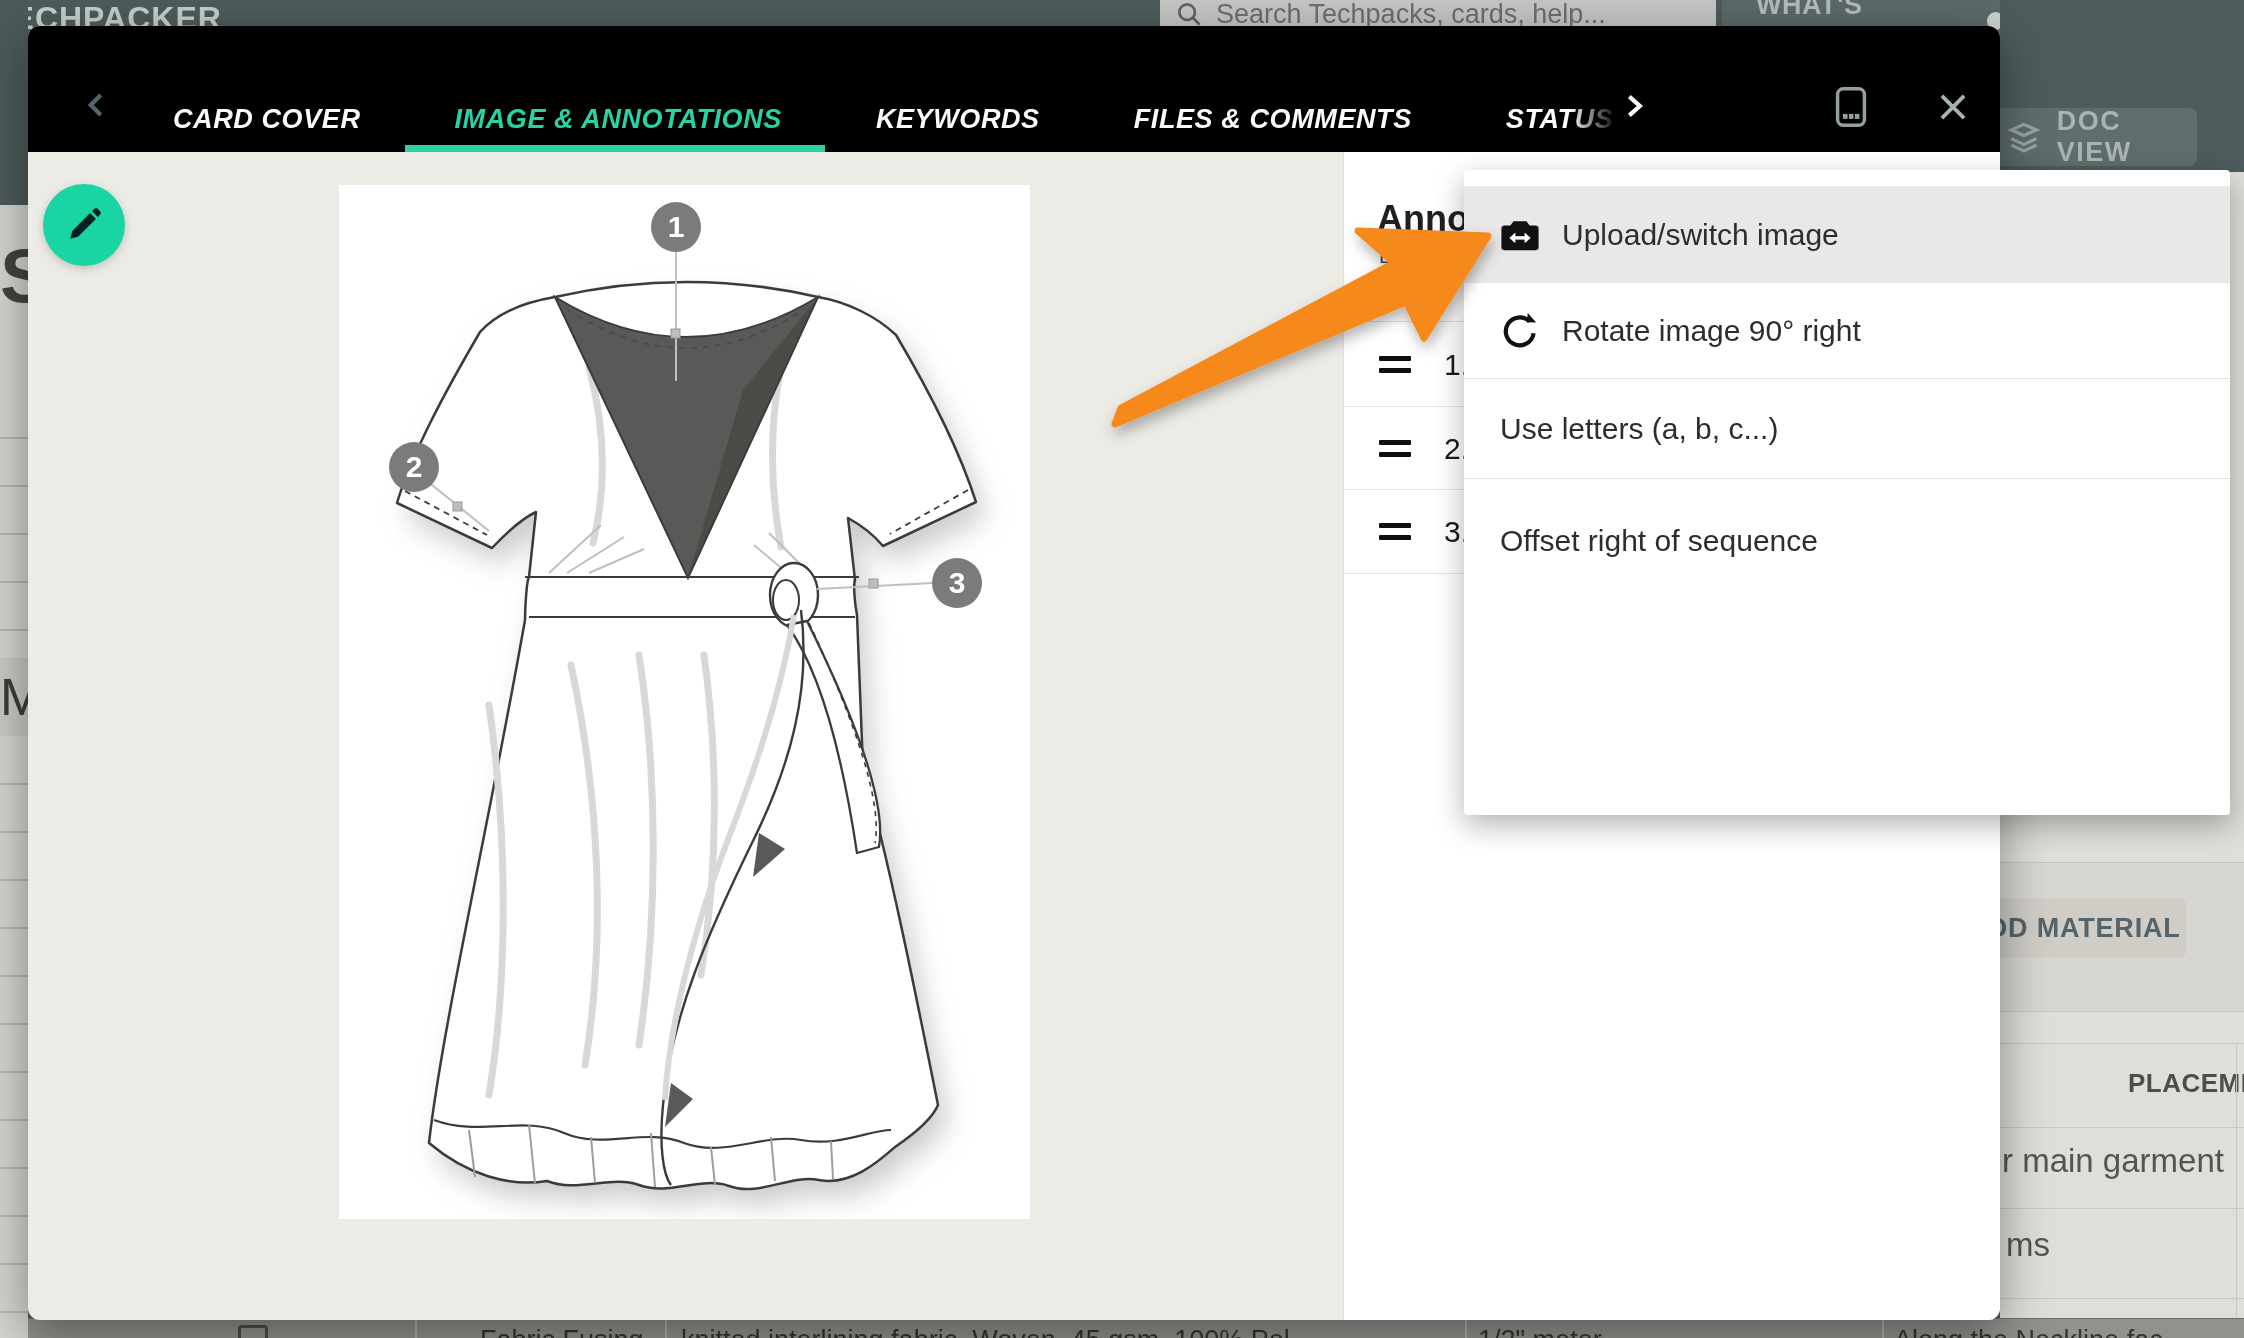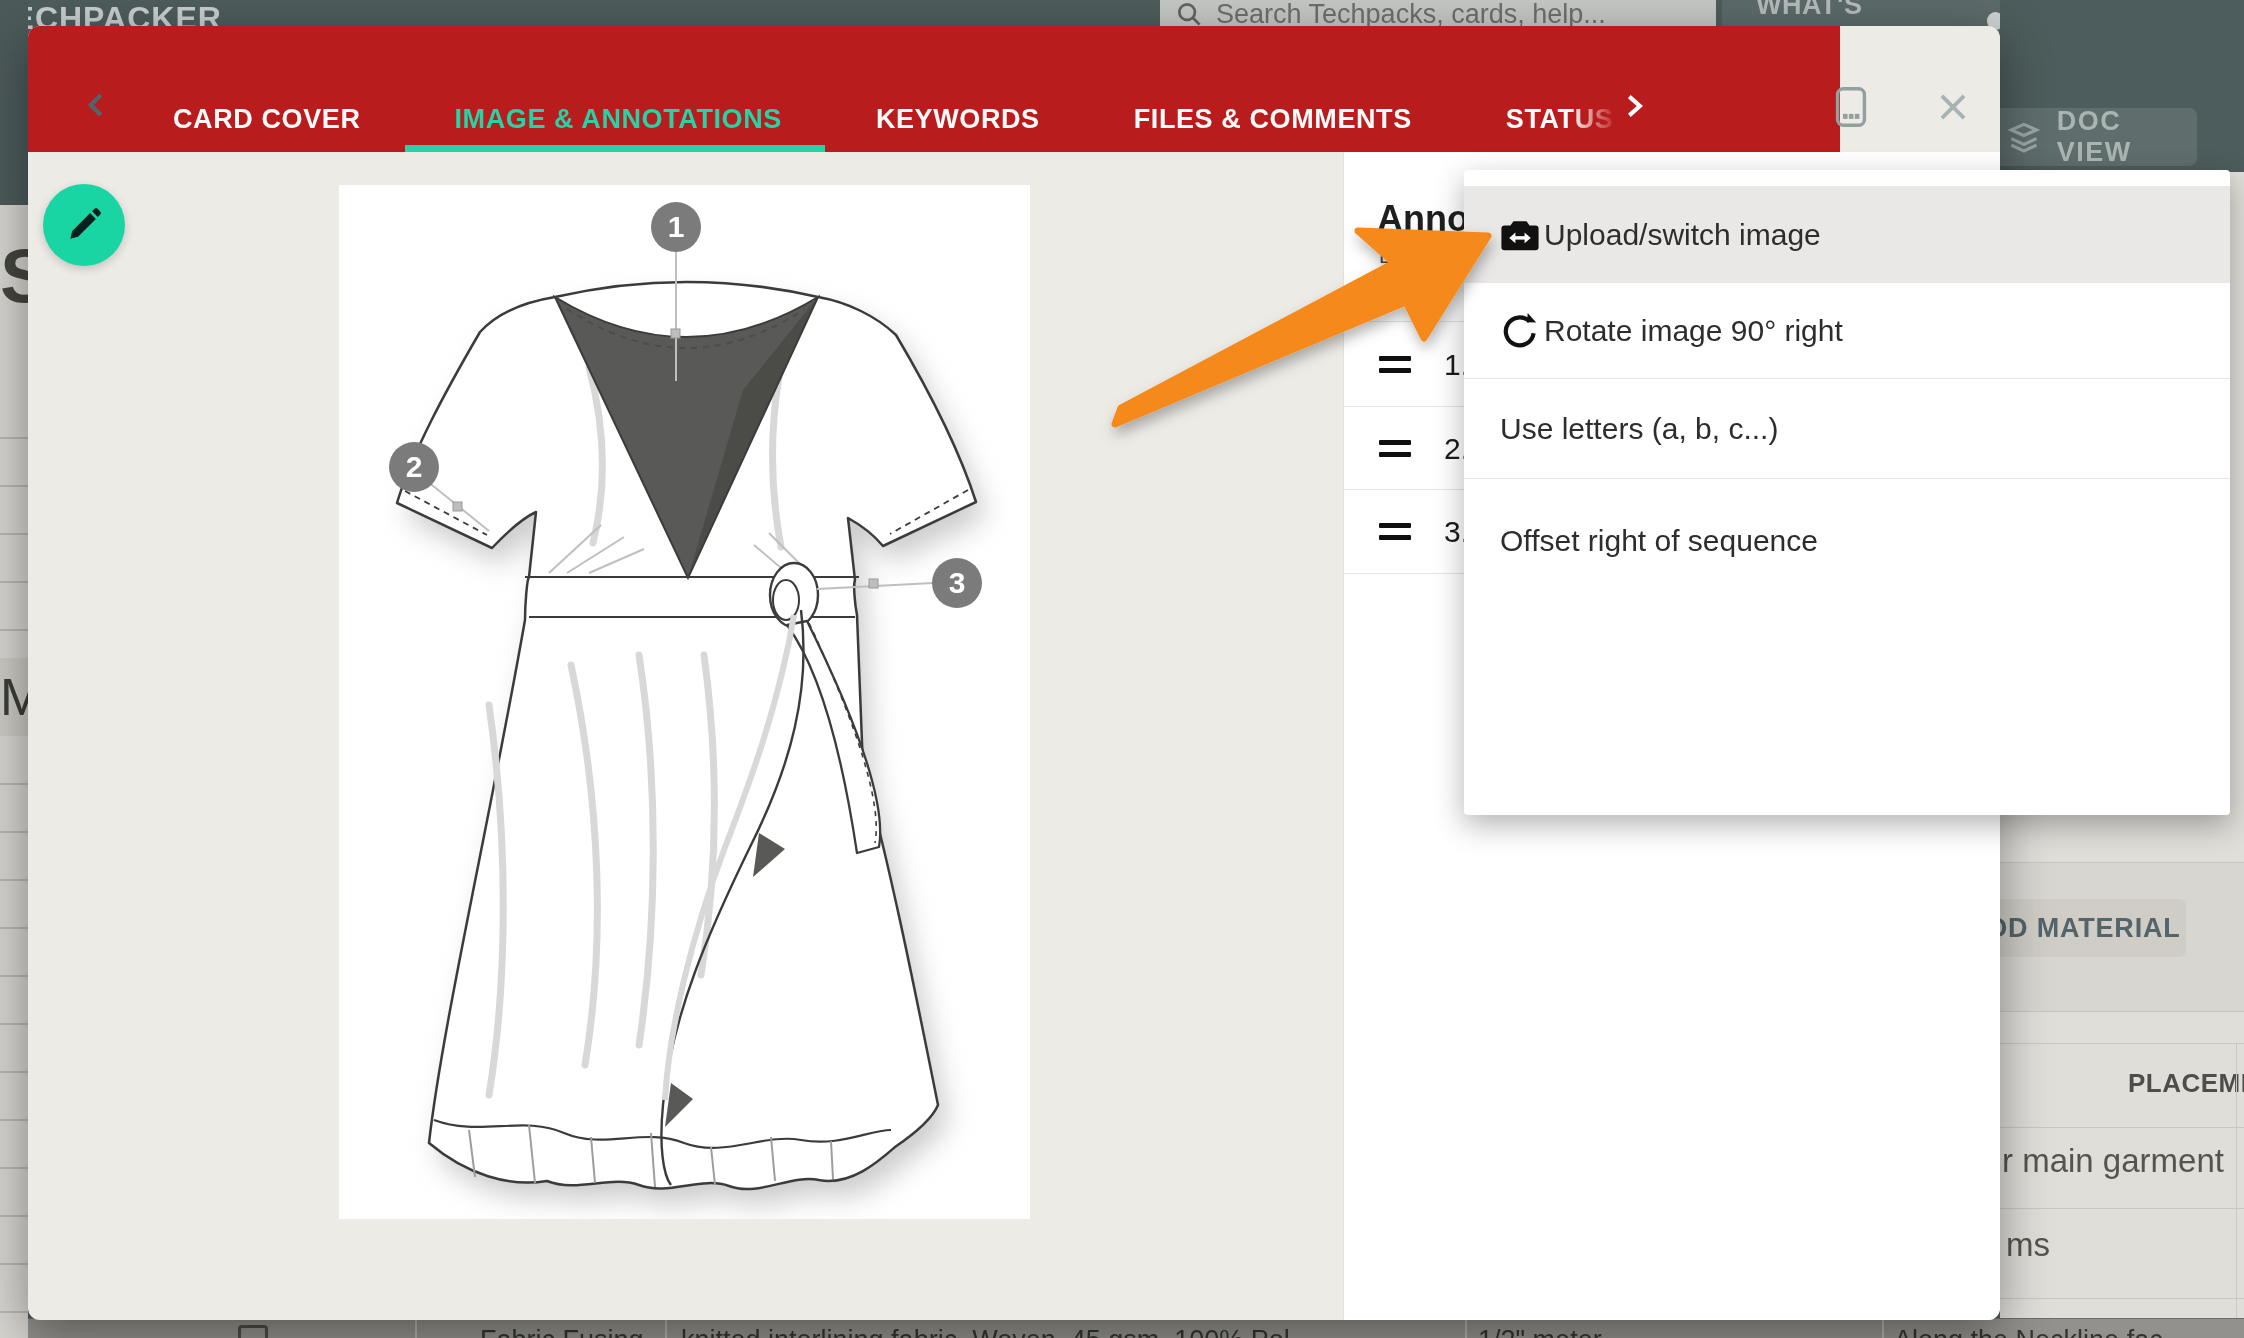--- a/index.html
+++ b/index.html
@@ -46,21 +46,21 @@
   .vline-r{left:2236px;top:1043px;width:1px;height:295px;background:#c9c7c2;}
   .bottomrow{left:28px;top:1318px;width:2216px;height:60px;background:#92918d;
              border-top:1px solid #6f6e6a;}
   .bottomrow .cell{position:absolute;top:6px;font-size:27px;color:#35352f;white-space:nowrap;}
   .bottomrow .vd{position:absolute;top:0;width:2px;height:60px;background:#b3b2ae;}
   .checkbox{position:absolute;left:210px;top:6px;width:24px;height:24px;border:3px solid #4c4c47;
             border-radius:4px;background:transparent;}
   
   .modal{left:28px;top:26px;width:1972px;height:1294px;background:#edebe6;border-radius:12px;
          box-shadow:0 14px 50px rgba(0,0,0,.4);overflow:hidden;}
-  .mheader{position:absolute;left:0;top:0;width:1812px;height:126px;background:#b91c1c;}
+  .mheader{position:absolute;left:0;top:0;width:1972px;height:126px;background:#000000;font-style:italic;}
   .tabs{position:absolute;left:145px;top:78px;display:flex;gap:94px;align-items:center;}
   .tab{font-size:27px;font-weight:700;letter-spacing:0.6px;color:#fbfbfb;white-space:nowrap;}
   .tab.active{color:#27d3a6;}
   .tab.fade{max-width:116px;overflow:hidden;
             -webkit-mask-image:linear-gradient(90deg,#000 55%,transparent 96%);
             mask-image:linear-gradient(90deg,#000 55%,transparent 96%);}
   .underline{position:absolute;left:377px;top:119px;width:420px;height:7px;background:#27d3a6;}
   .rpanel{position:absolute;left:1315px;top:126px;width:657px;height:1168px;background:#ffffff;
           border-left:1px solid #e3e1dd;}
   .rtitle{position:absolute;left:33px;top:46px;font-size:36px;font-weight:700;color:#1f1f1f;white-space:nowrap;}
@@ -71,21 +71,21 @@
   .handle i{display:block;height:5px;background:#0f0f0f;border-radius:1px;}
   .annnum{margin-left:33px;font-size:30px;color:#1b1b1b;}
   .fab{left:15px;top:158px;width:82px;height:82px;border-radius:50%;background:#19d5a4;
        display:flex;align-items:center;justify-content:center;box-shadow:0 3px 10px rgba(0,0,0,.18);}
   .canvas{left:311px;top:159px;width:691px;height:1034px;background:#ffffff;}
   
   .menu{left:1464px;top:170px;width:766px;height:645px;background:#ffffff;border-radius:4px;
         box-shadow:0 10px 30px rgba(0,0,0,.30);display:flex;flex-direction:column;z-index:40;}
   .mi{display:flex;align-items:center;font-size:30px;color:#2d2d2d;white-space:nowrap;}
   .mi .ic{width:48px;height:48px;margin-left:32px;display:flex;align-items:center;justify-content:center;}
-  .mi .lbl{margin-left:0;}
+  .mi .lbl{margin-left:18px;}
   .mi.noicon .lbl{margin-left:36px;}
   .mi.hl{background:#e9e8e7;}
   .mdiv{height:1px;background:#e3e3e3;}
   .arrowlayer{left:0;top:0;width:2244px;height:1338px;z-index:60;pointer-events:none;}
   .hdr-ico{position:absolute;top:58px;}
 </style>
 </head>
 <body>
 
 <div id="app">

